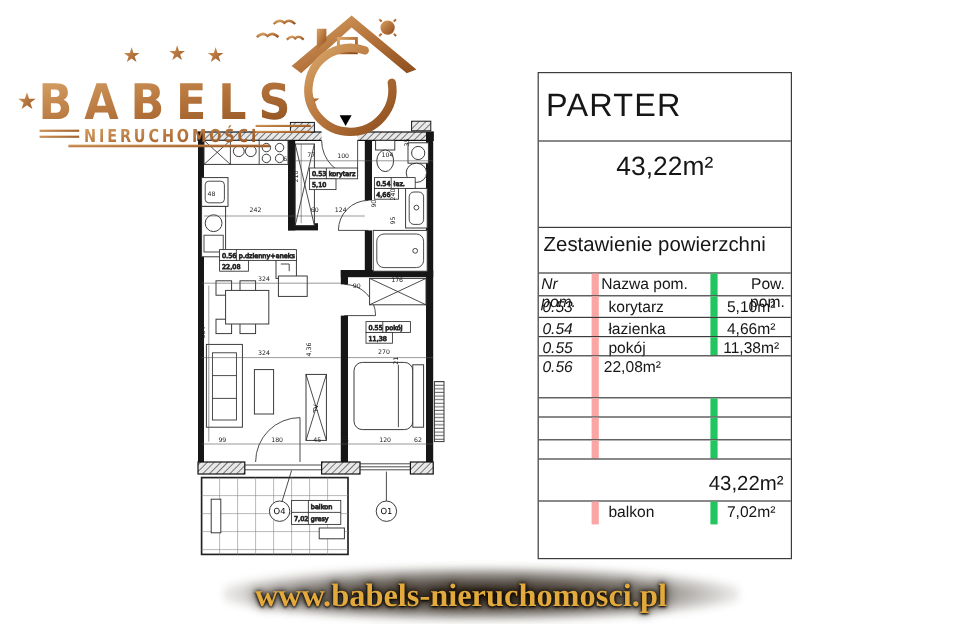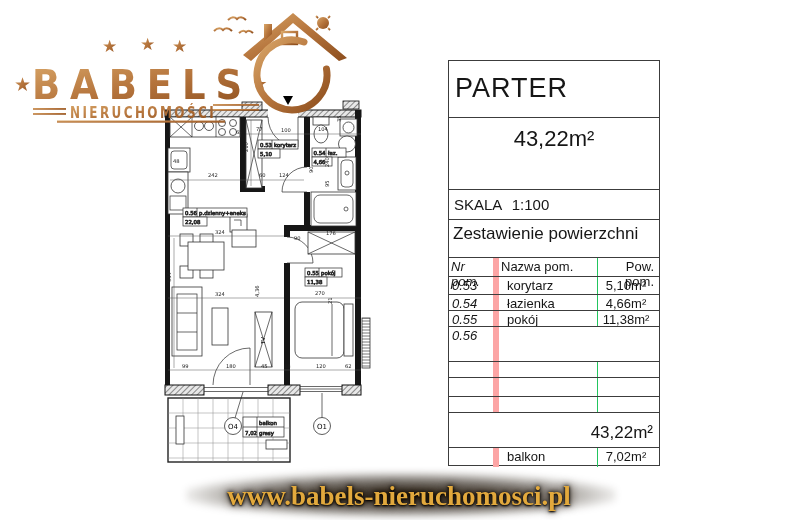--- a/index.html
+++ b/index.html
@@ -5,33 +5,33 @@
   html,body{margin:0;padding:0;}
   body{width:800px;height:520px;position:relative;background:#ffffff;overflow:hidden;
        font-family:"Liberation Sans",sans-serif;color:#111;}
   .abs{position:absolute;}
   
   #info-table{left:448px;top:60px;width:212px;height:406px;border:1px solid #3c3c3c;
               box-sizing:border-box;font-size:13px;color:#161616;}
   .trow{position:relative;border-top:1px solid #3c3c3c;box-sizing:border-box;display:flex;}
   .trow:first-child{border-top:none;}
   .c1{width:50px;box-sizing:border-box;border-right:6px solid #fca5a5;padding:1px 0 0 3px;font-style:italic;}
-  .c2{width:99px;box-sizing:border-box;border-right:1px solid #22c55e;padding:1px 0 0 8px;}
+  .c2{width:99px;box-sizing:border-box;border-right:6px solid #22c55e;padding:1px 0 0 8px;}
   .c3{width:61px;box-sizing:border-box;text-align:center;padding:1px 5px 0 0;}
   .parter{font-size:27px;letter-spacing:1px;padding:12px 0 0 6px;}
   .nrpow-label{font-size:14.5px;padding:4px 0 0 5px;}
   .nrpow-value{font-size:22px;text-align:center;margin-top:8px;}
   .skala{font-size:15px;padding:6px 0 0 5px;word-spacing:6px;}
   .zest{font-size:17px;line-height:1.35;padding:3px 0 0 4px;}
   .total-cell{font-size:17px;text-align:right;padding:10px 6px 0 0;}
   
   #url-glow{left:186px;top:472px;width:430px;height:46px;
             background:radial-gradient(ellipse at center,rgba(24,14,2,0.95) 0%,rgba(24,14,2,0.55) 45%,rgba(24,14,2,0) 75%);
             filter:blur(3px);}
-  #site-url{left:159px;top:481px;width:480px;text-align:center;
+  #site-url{left:144px;top:481px;width:480px;text-align:center;
             font-family:"Liberation Serif",serif;font-weight:bold;font-size:27px;
             color:#e2a93d;text-shadow:0 0 4px #000,0 0 10px #241400,0 1px 2px #000;}
   svg{display:block;}
   text{font-family:"DejaVu Sans",sans-serif;}
   .dim{font-size:5.2px;fill:#1d1d1d;}
   .lbl{font-size:5.4px;fill:#111;}
   .thin{stroke:#2a2a2a;stroke-width:0.7;fill:none;}
   .furn{stroke:#333;stroke-width:0.8;fill:#fff;}
   .wall{fill:#161616;}
 </style>
@@ -320,21 +320,20 @@
     <path d="M220,16 Q225,11 229,15 Q233,11 238,16"></path>
     <path d="M231,29 Q235,25 238,28 Q241,25 245,29"></path>
   </g>
 </svg>
 
 <div class="abs" id="info-table">
   <div class="trow parter" style="height:56px">PARTER</div>
   <div class="trow" style="height:72px;display:block">
     <div class="nrpow-value">43,22m²</div>
   </div>
-  <div class="trow skala" style="height:30px">SKALA 1:100</div>
   <div class="trow" style="height:38px;display:block">
     <div class="zest">Zestawienie powierzchni</div>
   </div>
   <div class="trow" style="height:19px">
     <div class="c1" style="padding-left:2px">Nr pom.</div>
     <div class="c2" style="padding-left:2px">Nazwa pom.</div>
     <div class="c3" style="text-align:right;padding-left:2px">Pow. pom.</div>
   </div>
   <div class="trow" style="height:18px">
     <div class="c1">0.53</div>
@@ -346,20 +345,21 @@
     <div class="c2">łazienka</div>
     <div class="c3">4,66m²</div>
   </div>
   <div class="trow" style="height:16px">
     <div class="c1">0.55</div>
     <div class="c2">pokój</div>
     <div class="c3">11,38m²</div>
   </div>
   <div class="trow" style="height:35px">
     <div class="c1">0.56</div>
+    <div class="c3">22,08m²</div>
   </div>
   <div class="trow" style="height:16px">
     <div class="c1"></div>
       <div class="c2"></div>
       <div class="c3"></div>
   </div>
   <div class="trow" style="height:19px">
     <div class="c1"></div>
       <div class="c2"></div>
       <div class="c3"></div>

